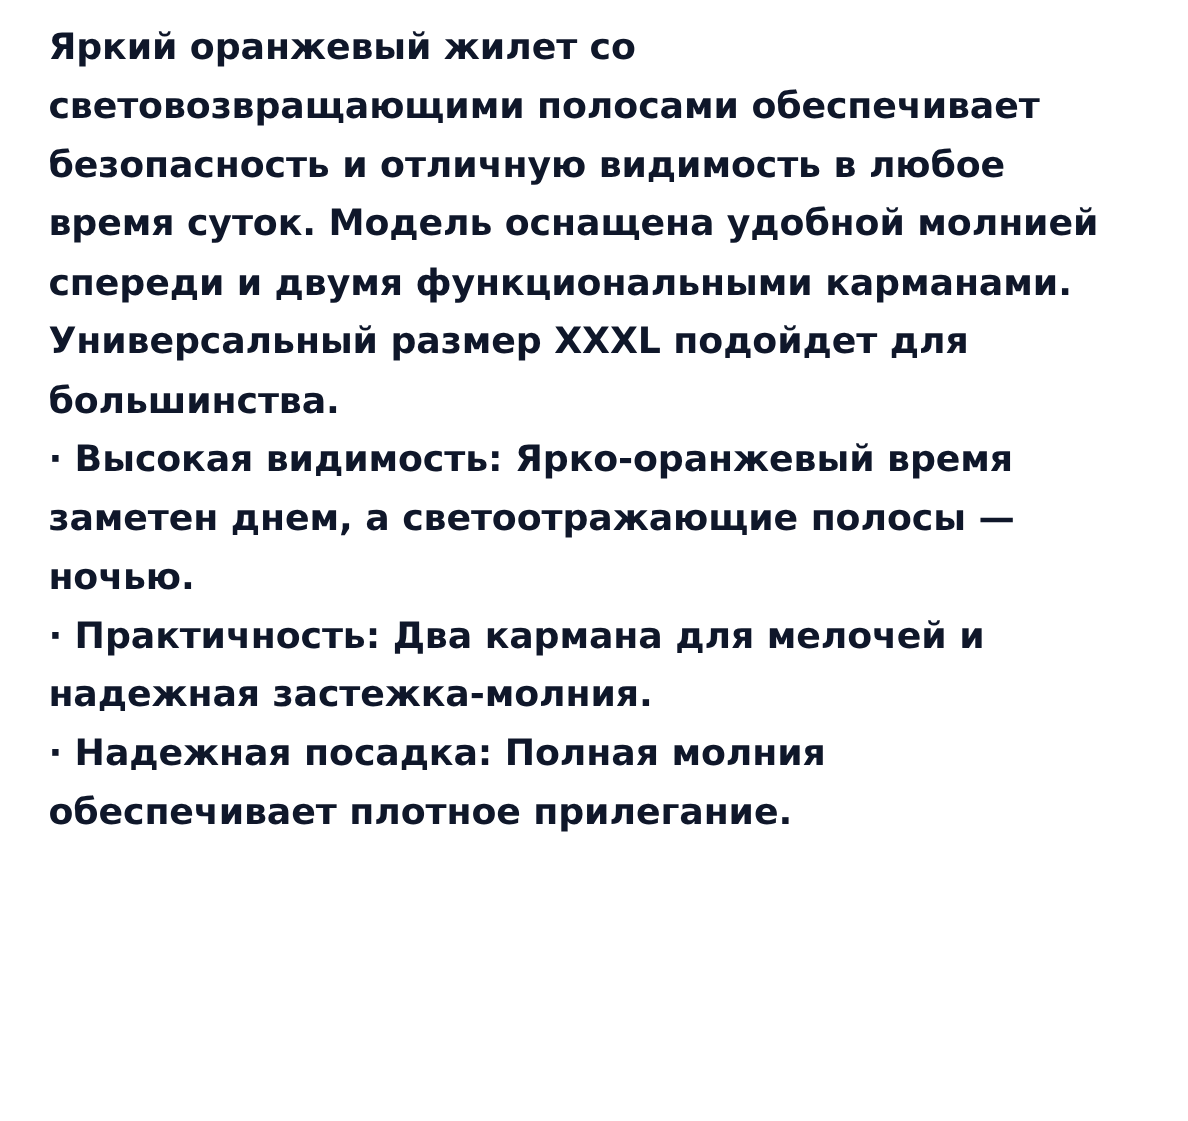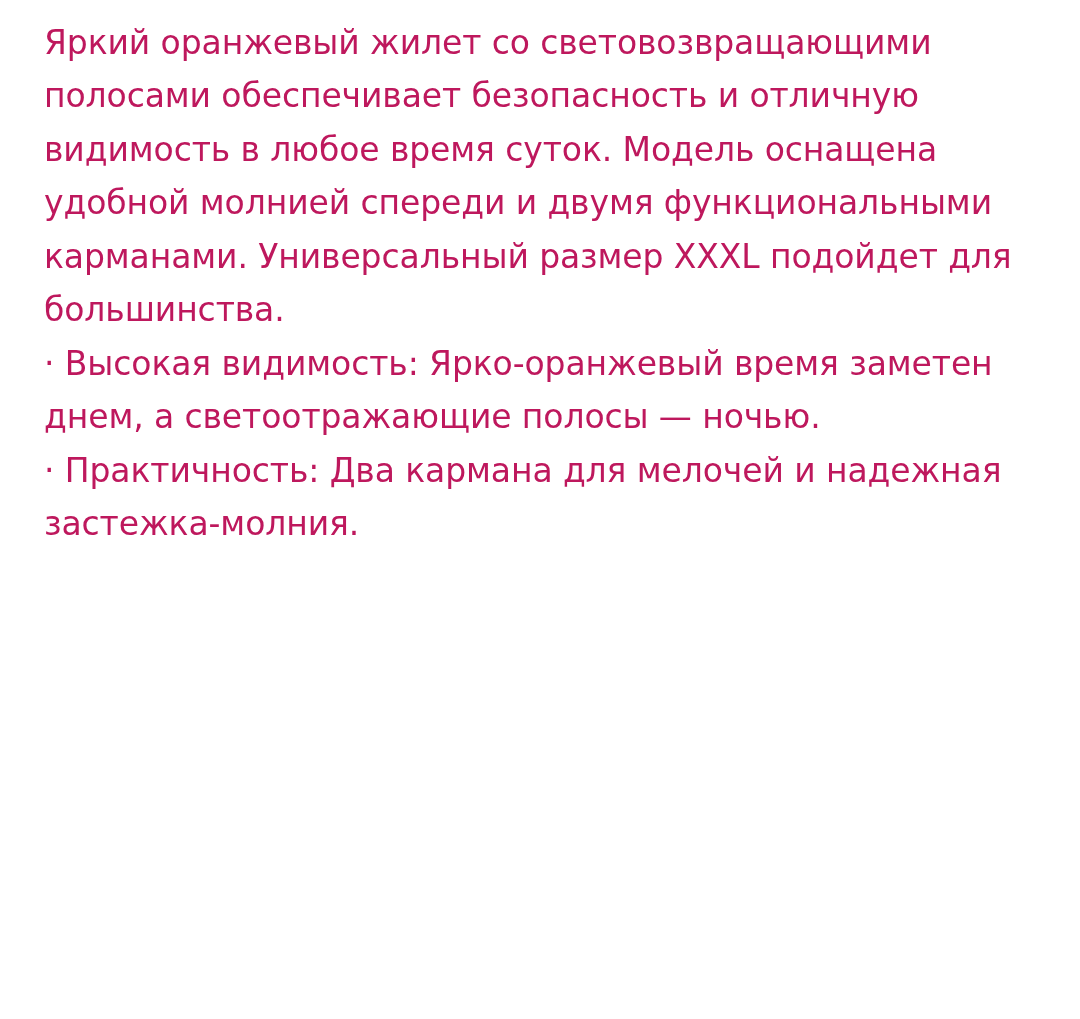--- a/index.html
+++ b/index.html
@@ -18,22 +18,22 @@
     box-sizing: border-box;
     width: 1080px;
     height: 1019px;
     padding: 16px 60px 0 44px;
     background: #ffffff;
   }
   .description {
     font-size: 33px;
     line-height: 1.62;
     letter-spacing: -0.1px;
-    color: #be185d;
-    font-weight: 400;
+    color: #0f172a;
+    font-weight: 700;
   }
   .para {
     margin: 0;
   }
   .benefits-title {
     margin: 0;
   }
   .bullet-list {
     margin: 0;
     padding: 0;
@@ -59,16 +59,20 @@
 
     <ul class="bullet-list">
       <li class="bullet-item">
         <span class="dot">·</span>
         <span>Высокая видимость: Ярко-оранжевый время заметен днем, а светоотражающие полосы — ночью.</span>
       </li>
       <li class="bullet-item">
         <span class="dot">·</span>
         <span>Практичность: Два кармана для мелочей и надежная застежка-молния.</span>
       </li>
+      <li class="bullet-item">
+        <span class="dot">·</span>
+        <span>Надежная посадка: Полная молния обеспечивает плотное прилегание.</span>
+      </li>
     </ul>
 
   </div>
 </div>
 
 </body></html>

